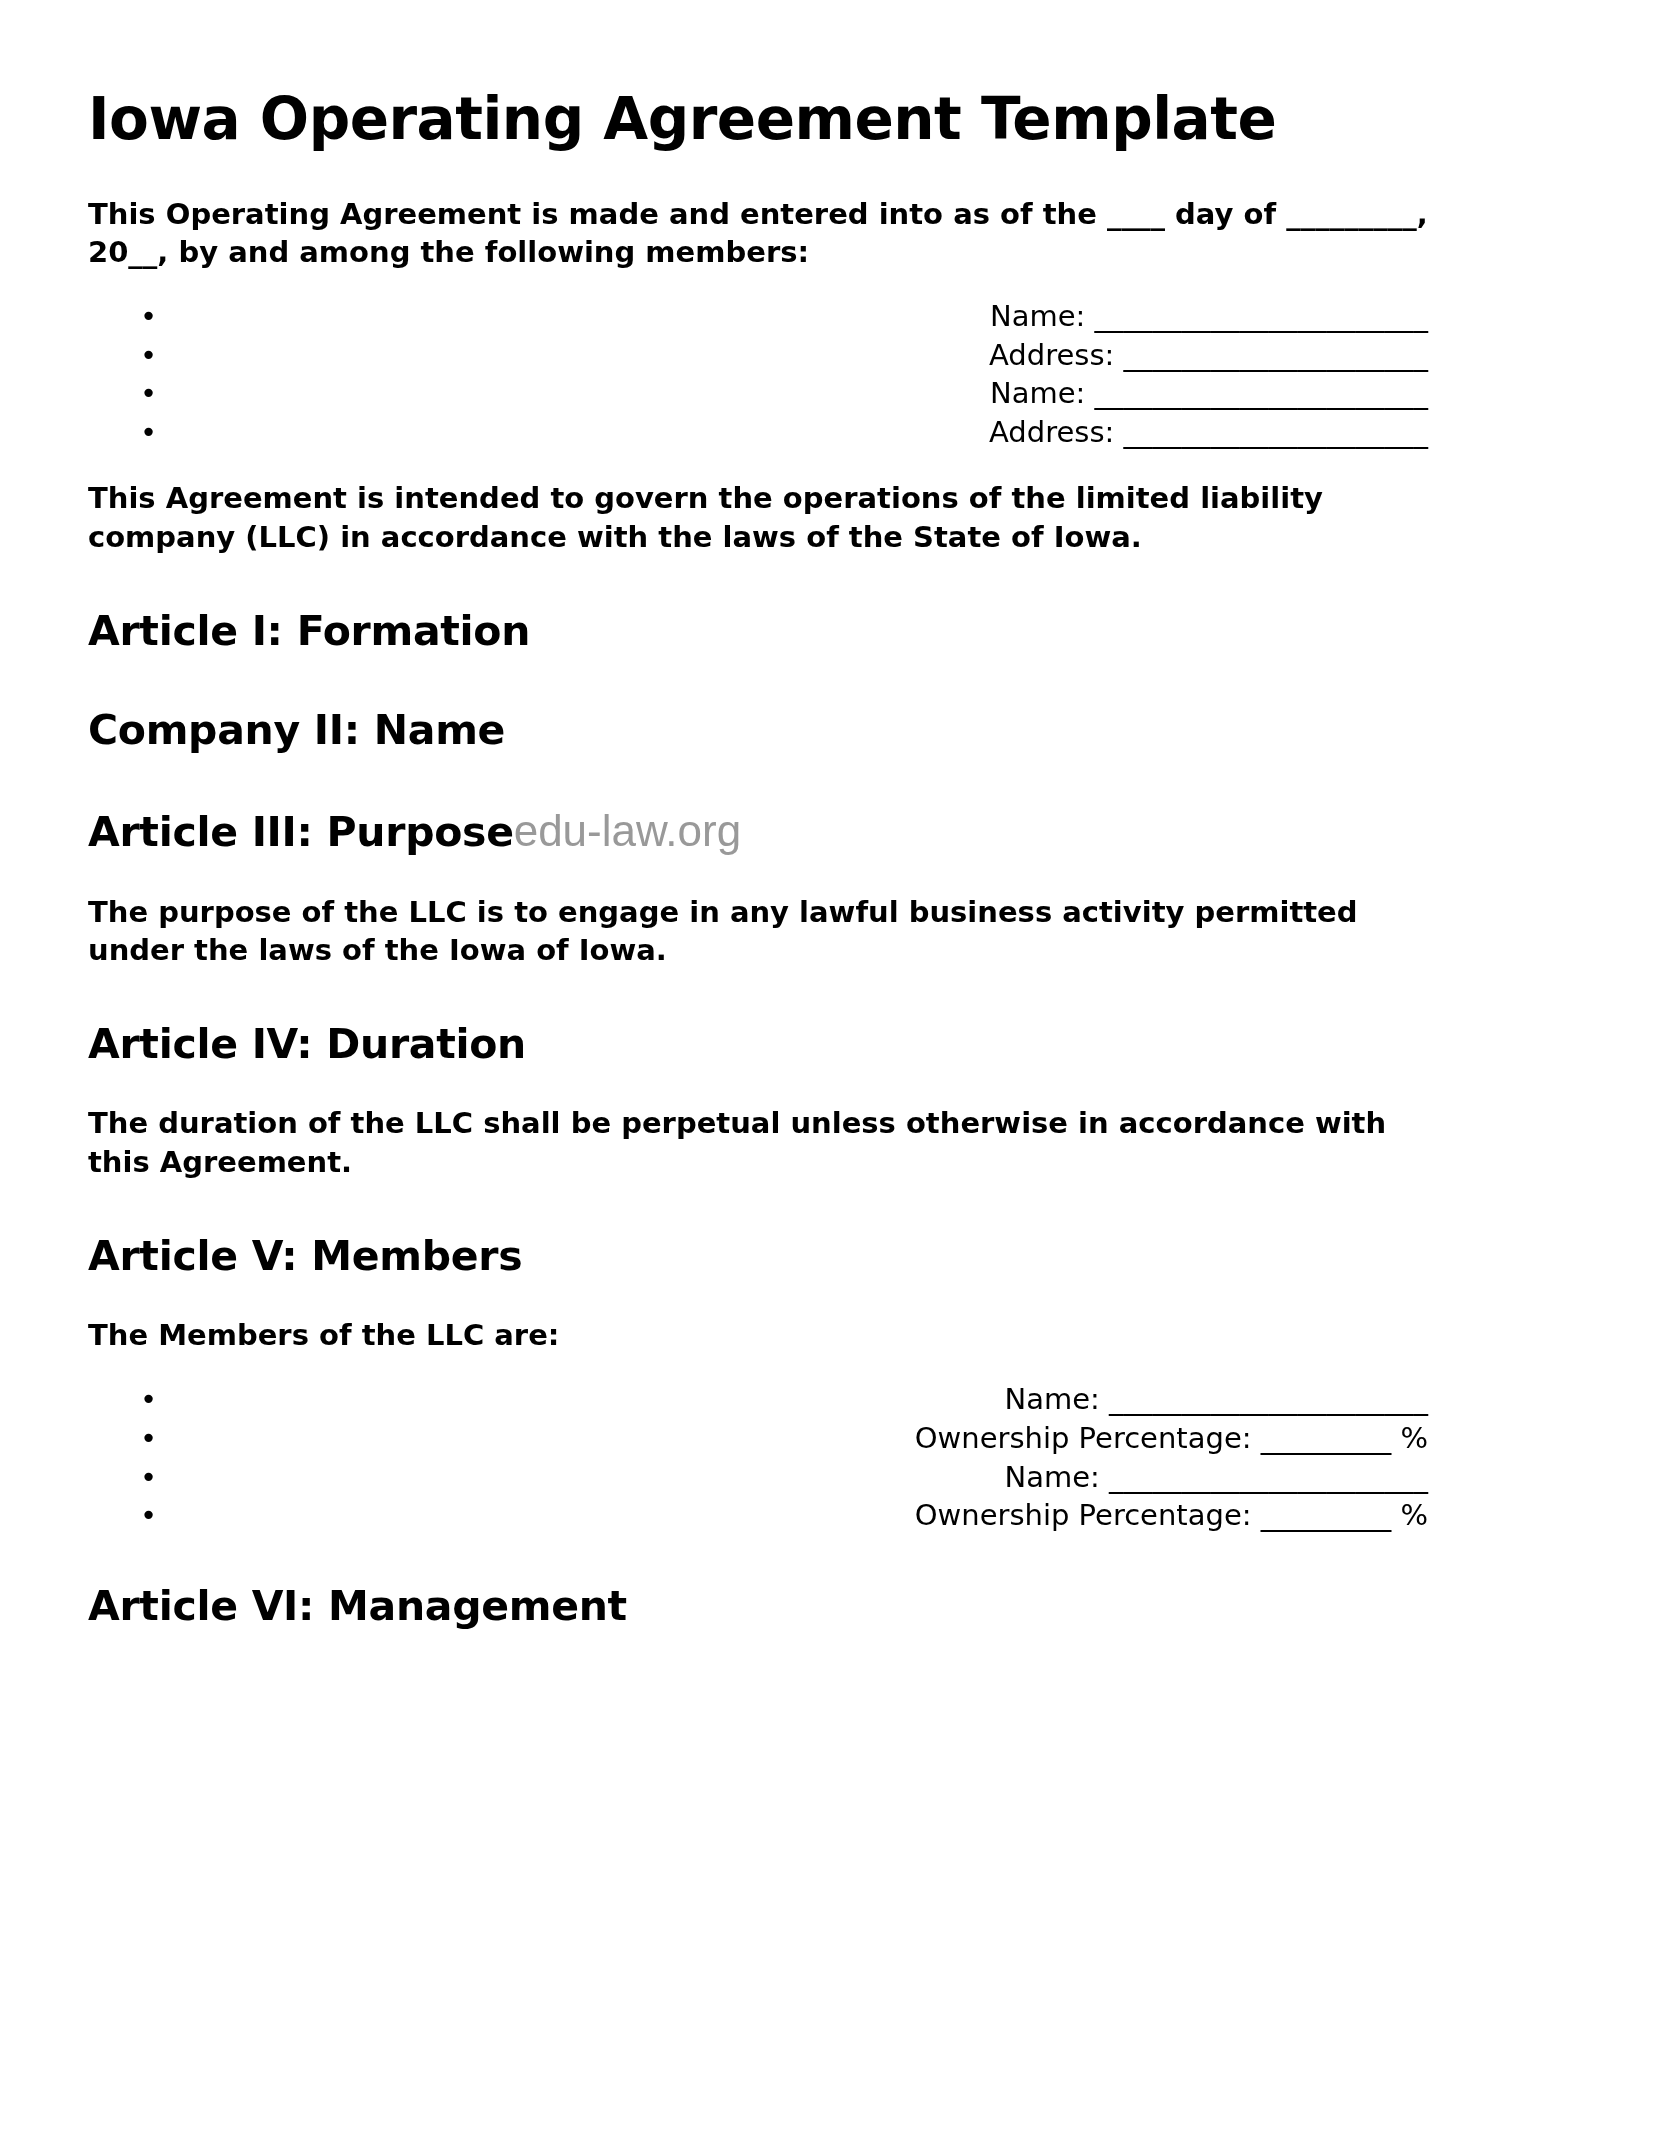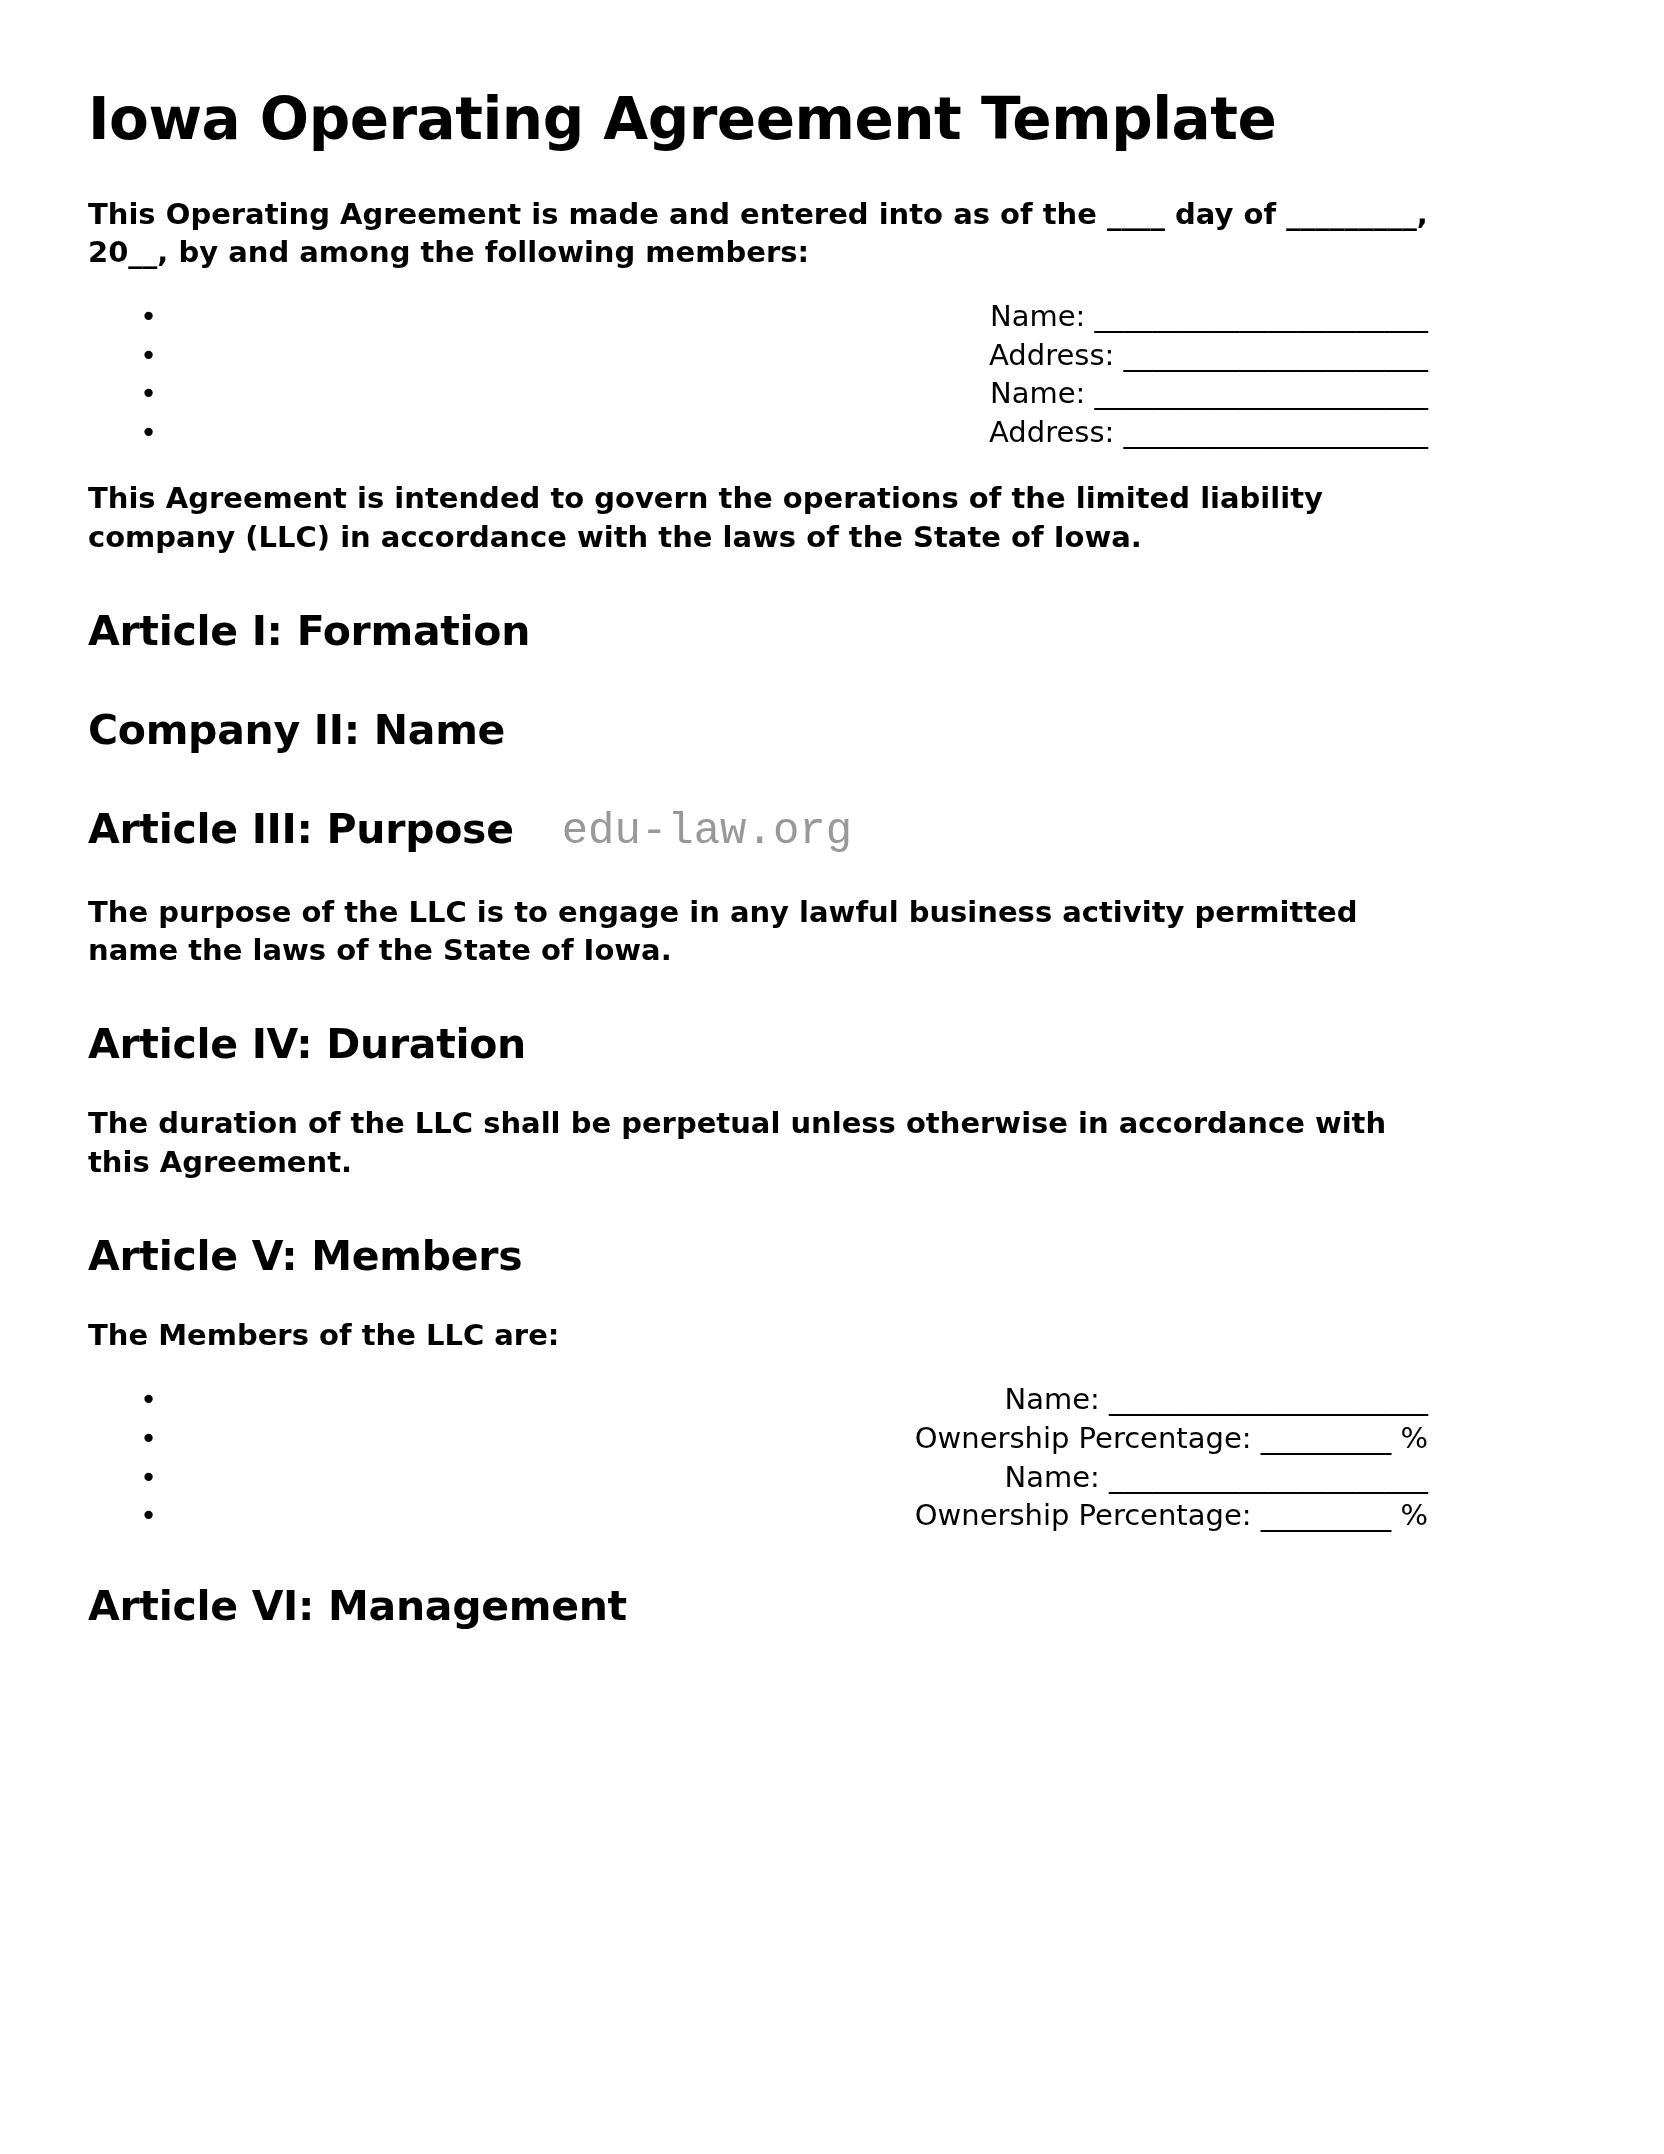--- a/index.html
+++ b/index.html
@@ -68,27 +68,26 @@
   }
   ul.fill-list li::before {
     content: "\2022";
     position: absolute;
     left: 0;
     top: 0;
     font-size: 29px;
     line-height: 1.33;
   }
   .watermark {
-    font-family: Liberation Mono, monospace;
+    font-family: Liberation Sans, sans-serif;
     font-size: 44px;
     font-weight: normal;
     color: #999999;
     letter-spacing: 0px;
     white-space: nowrap;
-    margin-left: 48px;
   }
   .spacer-bottom {
     height: 120px;
   }
 </style>
 </head>
 <body>
 
 <div class="page">
 
@@ -106,21 +105,21 @@
   <p class="body-text">This Agreement is intended to govern the operations of the limited liability company (LLC) in accordance with the laws of the State of Iowa.</p>
 
   <h2 class="article-heading">Article I: Formation</h2>
 
 
   <h2 class="article-heading">Company II: Name</h2>
 
 
   <h2 class="article-heading"><span>Article III: Purpose</span><span class="watermark">edu-law.org</span></h2>
 
-  <p class="body-text">The purpose of the LLC is to engage in any lawful business activity permitted name the laws of the State of Iowa.</p>
+  <p class="body-text">The purpose of the LLC is to engage in any lawful business activity permitted under the laws of the Iowa of Iowa.</p>
 
   <h2 class="article-heading">Article IV: Duration</h2>
 
   <p class="body-text">The duration of the LLC shall be perpetual unless otherwise in accordance with this Agreement.</p>
 
   <h2 class="article-heading">Article V: Members</h2>
 
   <p class="body-text">The Members of the LLC are:</p>
 
   <ul class="fill-list">

